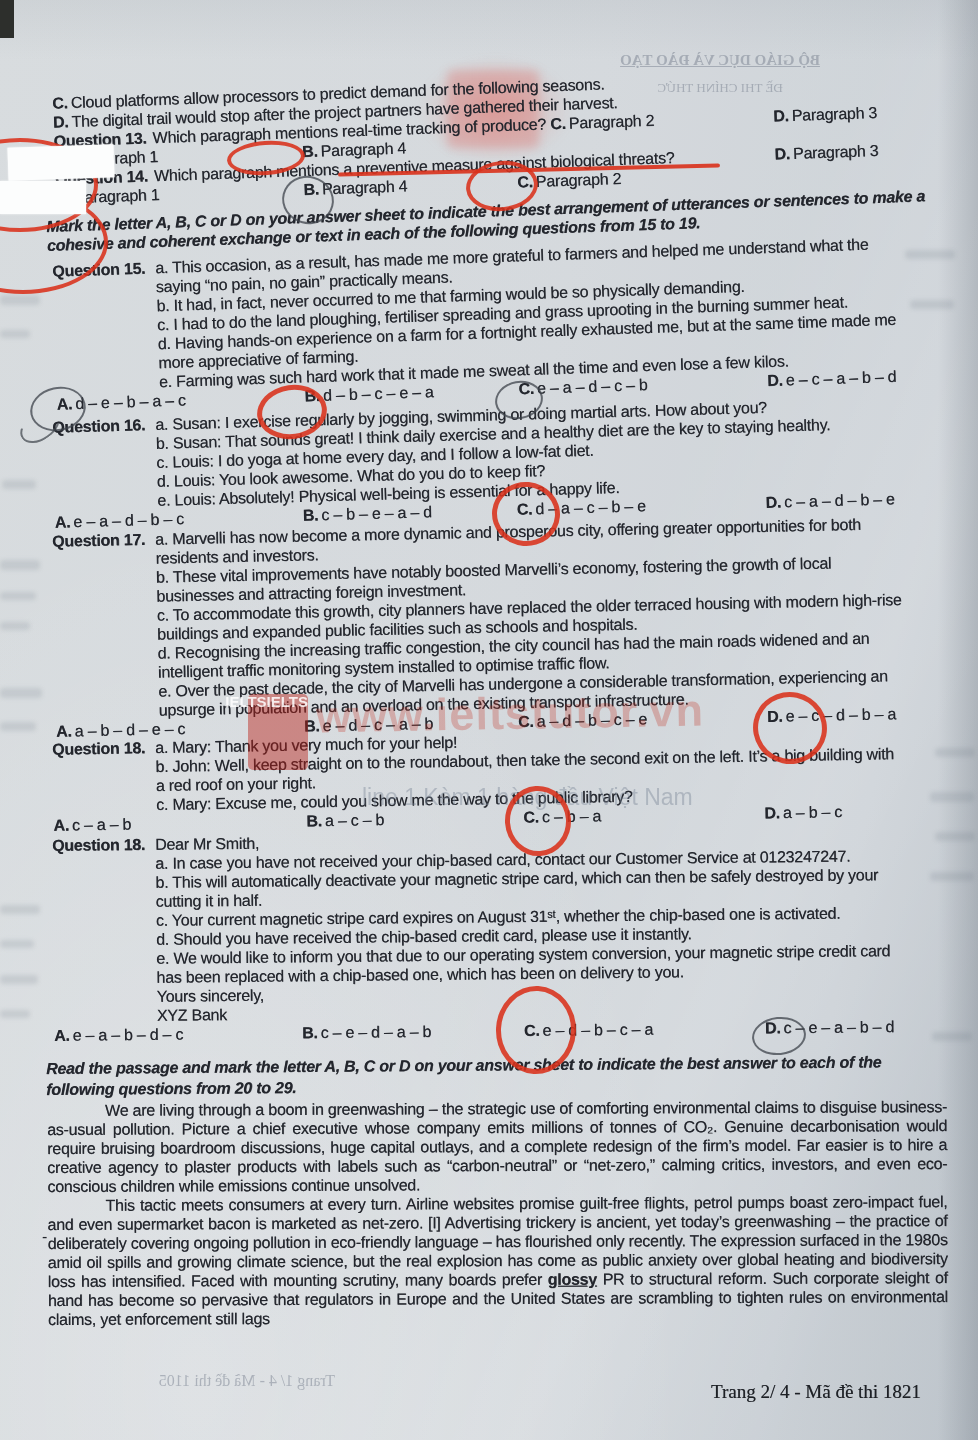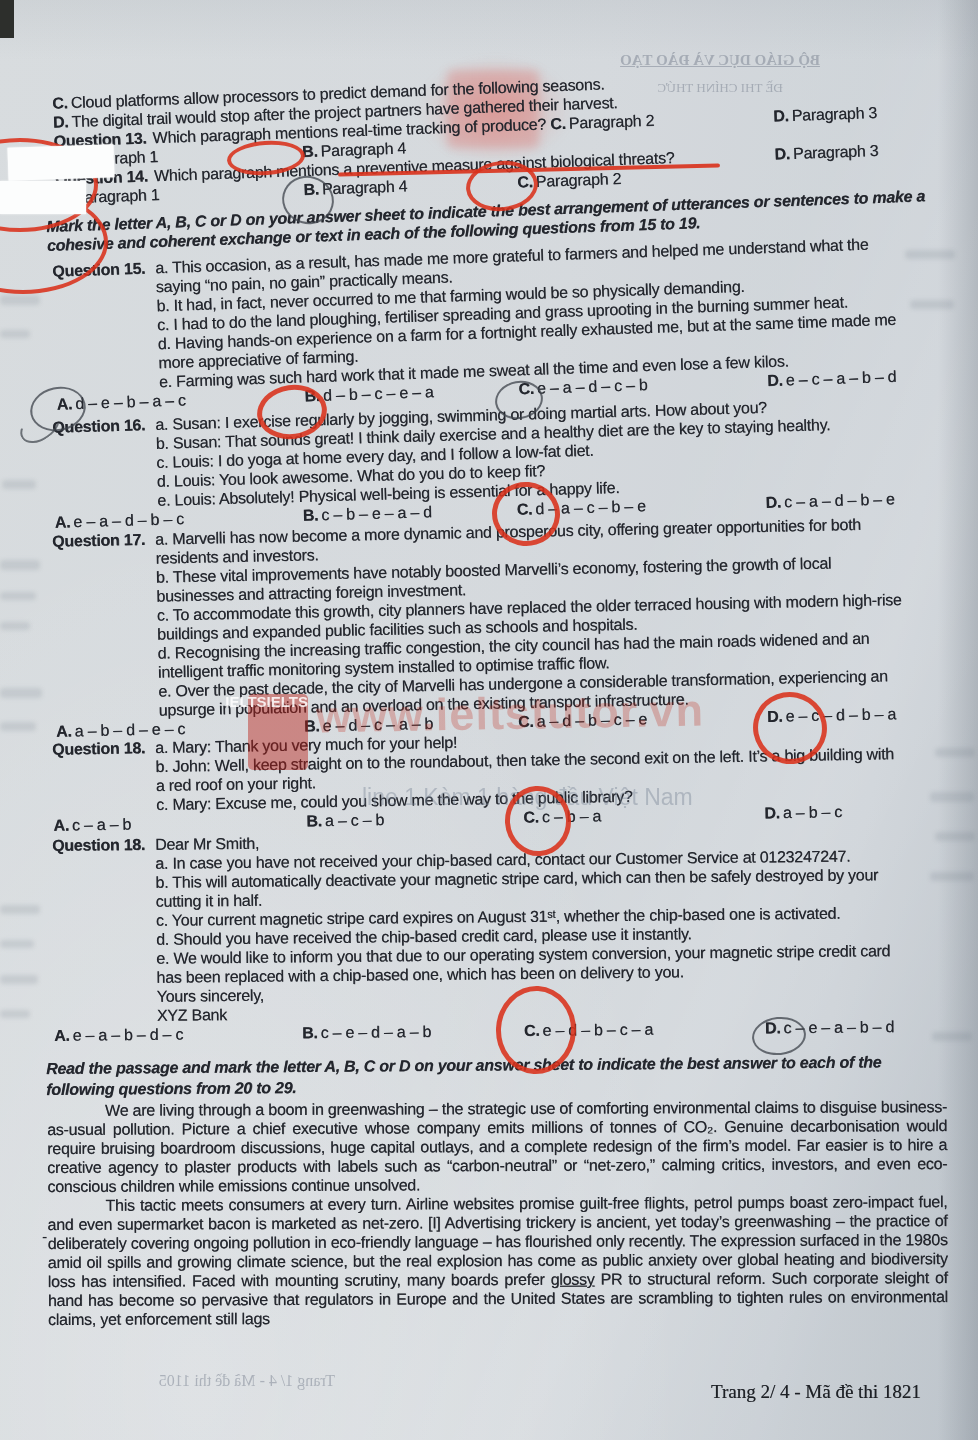--- a/index.html
+++ b/index.html
@@ -28,21 +28,21 @@
   .opt{position:absolute;top:0;white-space:nowrap;}
   .opt b{font-weight:700;margin-right:3px;}
   .qwrap{position:relative;}
   .qlabel{position:absolute;left:8px;top:0;font-weight:700;}
   .items{margin-left:111px;width:745px;}
   .items p{margin:0;min-height:19px;}
   .optrow{position:relative;height:19px;margin-top:0;}
   .instr{font-weight:700;font-style:italic;width:893px;letter-spacing:-0.3px;}
   .passage{width:890px;text-align:justify;font-size:16.5px;line-height:22.2px;letter-spacing:-0.2px;}
   .passage p{margin:0;text-indent:58px;}
-  .glossy{font-weight:400;text-decoration:underline;}
+  .glossy{font-weight:700;text-decoration:underline;}
   .footer{position:absolute;font-family:"Liberation Serif", serif;font-size:19px;color:#1d2025;
     text-shadow:0.3px 0.15px 0.2px rgba(30,33,40,0.6);}
 
   
   .anno{position:absolute;z-index:6;border-radius:50%;}
   .red-c{border:4.5px solid rgba(217,49,27,0.88);}
   .red-c-thick{border:5.5px solid rgba(217,49,27,0.88);}
   .pencil-c{border:2.4px solid rgba(62,67,75,0.75);}
   .strike{position:absolute;z-index:6;background:rgba(217,49,27,0.9);border-radius:2px;}
   .white-patch{position:absolute;z-index:7;background:#fcfdfd;box-shadow:0 0 2px rgba(255,255,255,0.8);}

